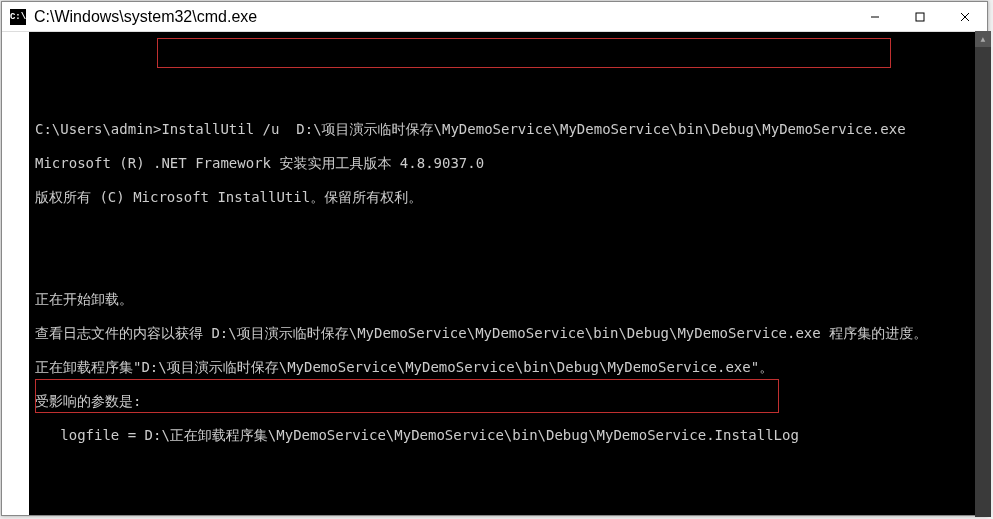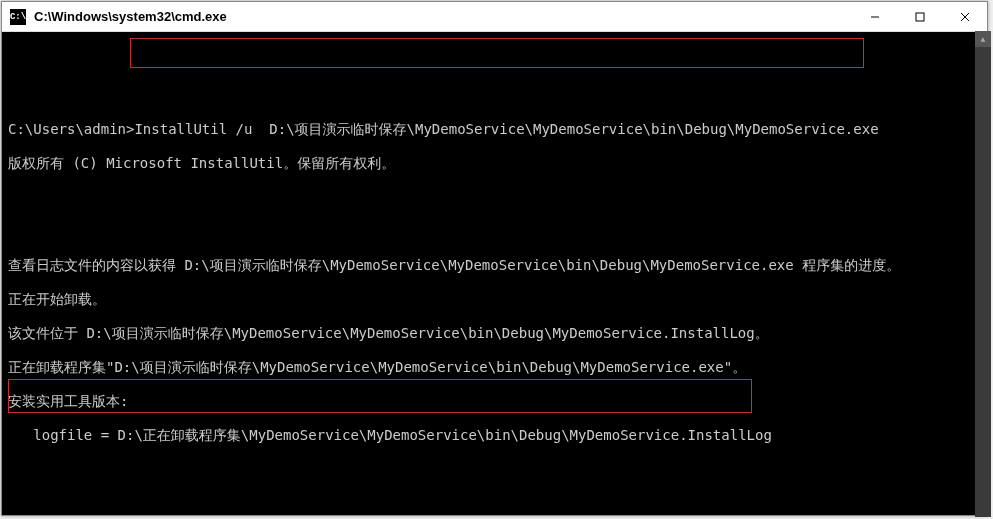--- a/index.html
+++ b/index.html
@@ -34,25 +34,24 @@
       background: #000;
       display: flex;
       align-items: center;
       justify-content: center;
       font-size: 9px;
       color: #fff;
       font-weight: bold;
     }
     .title-text {
       flex: 1;
-      font-size: 13px;
+      font-size: 16px;
       font-family: "Segoe UI", sans-serif;
       color: #000;
       padding-left: 2px;
-      font-weight: bold;
     }
     .win-buttons { display: flex; }
     .win-btn {
       width: 45px;
       height: 29px;
       display: flex;
       align-items: center;
       justify-content: center;
       font-family: "Segoe UI", sans-serif;
       font-size: 11px;
@@ -63,20 +62,21 @@
       flex: 1;
       background: #000;
       color: #ccc;
       font-size: 14px;
       line-height: 17px;
       padding: 4px 6px;
       white-space: pre;
       overflow: hidden;
       font-family: "NSimSun", "SimSun", Consolas, monospace;
       position: relative;
+      margin-left: 27px;
     }
     .hl-box1 {
       position: absolute;
       border: 1px solid #c03030;
       pointer-events: none;
     }
     .hl-box2 {
       position: absolute;
       border: 1px solid #c03030;
       pointer-events: none;
@@ -131,28 +131,28 @@
           </svg>
       </div>
     </div>
   </div>
 
   <div class="terminal">
     <div class="hl-box1" style="left: 128px; top: 6px; width: 734px; height: 30px;"></div>
     <div class="hl-box2" style="left: 6px; top: 347px; width: 744px; height: 34px;"></div>
 <span class="line"></span>
 <span class="line">C:\Users\admin&gt;InstallUtil /u  D:\项目演示临时保存\MyDemoService\MyDemoService\bin\Debug\MyDemoService.exe</span>
+<span class="line">Microsoft (R) .NET Framework 安装实用工具版本 4.8.9037.0</span>
 <span class="line">版权所有 (C) Microsoft InstallUtil。保留所有权利。</span>
 <span class="line"></span>
 <span class="line"></span>
+<span class="line">正在开始卸载。</span>
 <span class="line">查看日志文件的内容以获得 D:\项目演示临时保存\MyDemoService\MyDemoService\bin\Debug\MyDemoService.exe 程序集的进度。</span>
-<span class="line">正在开始卸载。</span>
-<span class="line">该文件位于 D:\项目演示临时保存\MyDemoService\MyDemoService\bin\Debug\MyDemoService.InstallLog。</span>
 <span class="line">正在卸载程序集"D:\项目演示临时保存\MyDemoService\MyDemoService\bin\Debug\MyDemoService.exe"。</span>
-<span class="line">安装实用工具版本:</span>
+<span class="line">受影响的参数是:</span>
 <span class="line">   logfile = D:\正在卸载程序集\MyDemoService\MyDemoService\bin\Debug\MyDemoService.InstallLog</span>
 
 
 
 
 
 
 
 
 

